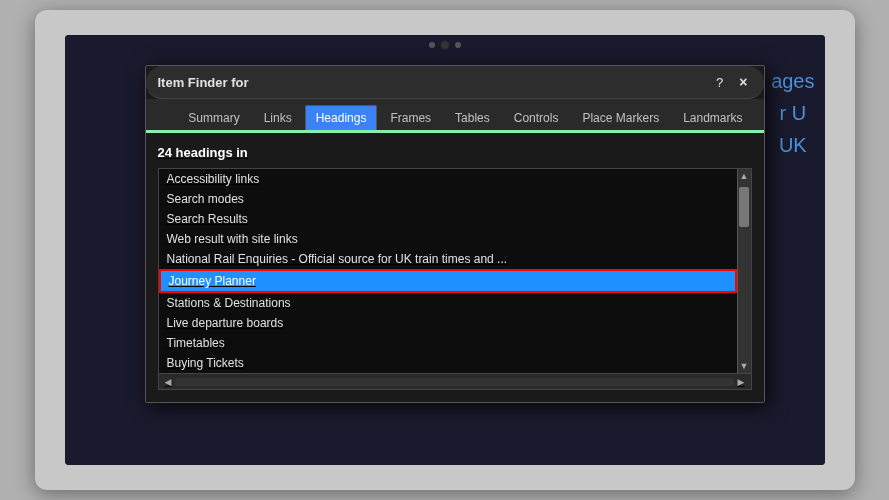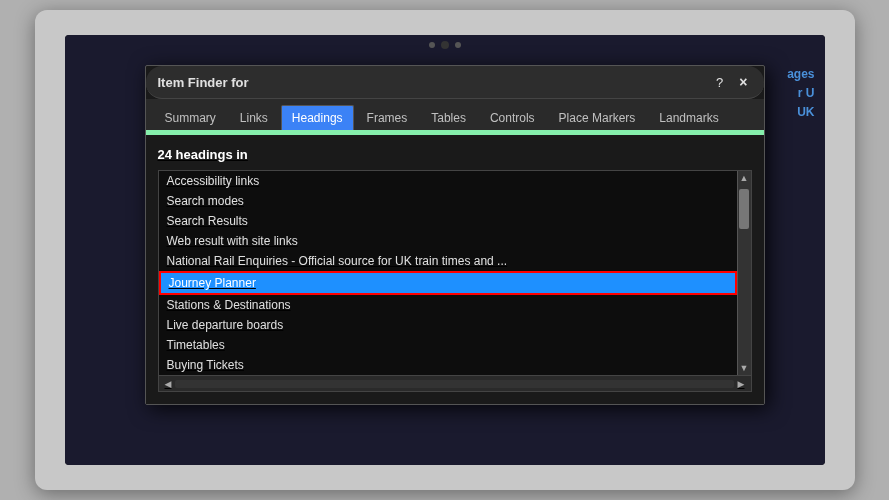--- a/index.html
+++ b/index.html
@@ -68,24 +68,24 @@
       position: absolute;
       top: 0; left: 0; right: 0; bottom: 0;
       background: #1a1a2e;
       display: flex;
       align-items: flex-start;
       justify-content: flex-end;
       padding: 30px 10px 0 0;
     }
     .bg-text {
       color: #4a90d9;
-      font-size: 12px;
-      font-weight: bold;
+      font-size: 20px;
+      font-weight: normal;
       line-height: 1.6;
-      text-align: right;
+      text-align: center;
     }
 
     
     .dialog {
       position: absolute;
       top: 30px;
       left: 80px;
       width: 620px;
       background: #1a1a1a;
       border: 1px solid #555;
@@ -129,21 +129,22 @@
       padding: 0 4px;
       font-weight: bold;
     }
 
     
     .tabs {
       background: #2a2a2a;
       display: flex;
       gap: 0;
       padding: 6px 8px 0 8px;
-      border-bottom: 5px solid #86efac;
+      border-bottom: 3px solid #86efac;
+      justify-content: flex-end;
     }
 
     .tab {
       color: #c0c0c0;
       font-size: 12px;
       padding: 5px 10px;
       cursor: pointer;
       border: 1px solid transparent;
       border-bottom: none;
       border-radius: 2px 2px 0 0;

